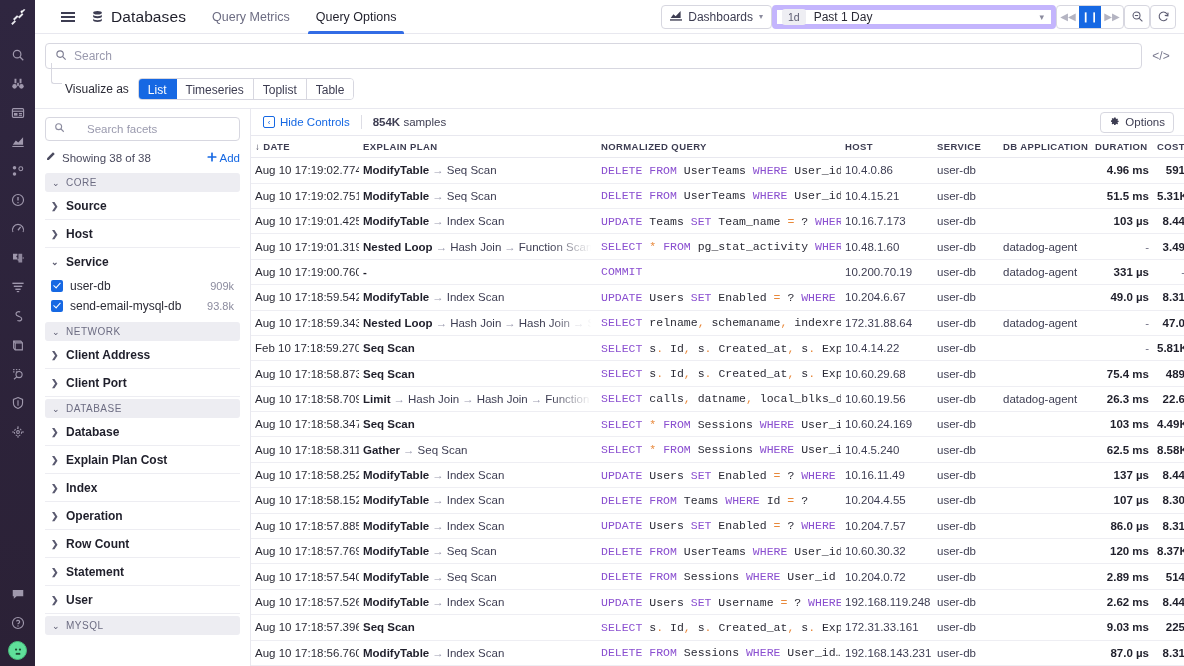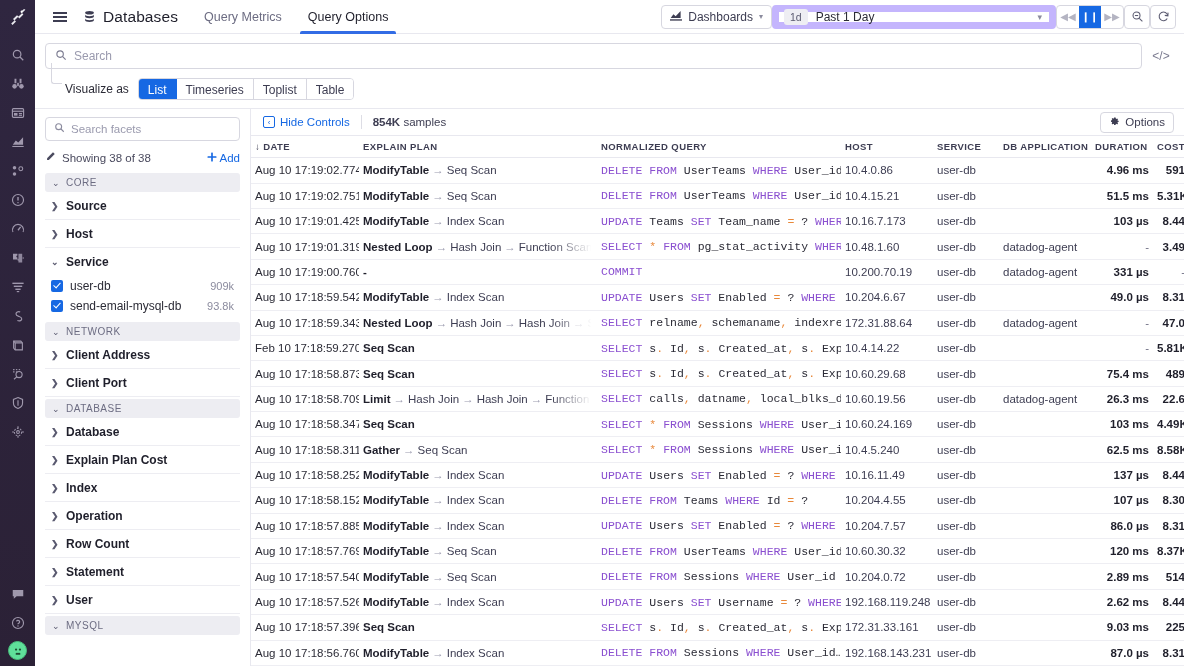--- a/index.html
+++ b/index.html
@@ -37,21 +37,21 @@
   }
 
   
   .main { flex: 1 1 auto; display: flex; flex-direction: column; min-width: 0; }
 
   
   .topnav {
     height: 34px; flex: 0 0 34px;
     display: flex; align-items: center;
     border-bottom: 1px solid #e8e8ef;
-    padding: 0 8px 0 14px;
+    padding: 0 8px 0 22px;
     background: #fff;
   }
   .hamburger { width: 22px; display:flex; align-items:center; justify-content:center; color:#3d3d52; cursor:pointer; }
   .hamburger span { display:block; width:14px; height:2px; background:#3d3d52; box-shadow: 0 4px 0 #3d3d52, 0 -4px 0 #3d3d52; }
   .dbicon { margin: 0 7px 0 12px; display:flex; align-items:center; color:#3d3d52; }
   .app-title { font-size: 15.5px; font-weight: 400; color: #1f1f2b; letter-spacing:.1px; }
   .navtabs { display: flex; align-items: center; height: 34px; margin-left: 24px; gap: 22px; }
   .navtab {
     font-size: 12.5px; color: #6c6c82; height: 34px; display:flex; align-items:center;
     cursor: pointer; position: relative; padding: 0 2px;
@@ -59,21 +59,21 @@
   .navtab.active { color: #1f1f2b; font-weight: 500; }
   .navtab.active::after {
     content:""; position:absolute; left:-6px; right:-6px; bottom:0; height:3px; background:#326ce5; border-radius:2px 2px 0 0;
   }
   .nav-right { margin-left: auto; display: flex; align-items: center; gap: 0; }
   .pillbtn {
     height: 24px; border: 1px solid #d7d7e0; border-radius: 4px; background: #fff;
     display: flex; align-items: center; gap: 6px; padding: 0 8px; font-size: 12px; color: #3d3d52; cursor: pointer;
   }
   .timepicker {
-    height: 24px; width: 284px; border: 7px solid #c4b5fd; border-radius: 4px; background:#fff;
+    height: 24px; width: 284px; border: 5px solid #c4b5fd; border-radius: 4px; background:#fff;
     display:flex; align-items:center; padding: 0 7px 0 5px; cursor: pointer;
   }
   .tp-chip { background:#eeeef3; color:#5a5a70; border-radius:3px; font-size:10.5px; padding:2px 6px; margin-right:8px; }
   .tp-label { font-size: 12px; color:#2b2b36; }
   .tp-caret { margin-left:auto; color:#8b8b9e; font-size:9px; }
   .tgroup { display:flex; align-items:center; border:1px solid #d7d7e0; border-radius:4px; overflow:hidden; height:24px; }
   .tbtn { width:22px; height:22px; display:flex; align-items:center; justify-content:center; color:#b4b4c2; cursor:pointer; font-size:10px; }
   .tbtn.on { background:#1668e3; color:#fff; }
   .iconbtn {
     width:26px; height:24px; border:1px solid #d7d7e0; border-radius:4px; background:#fff;
@@ -111,21 +111,21 @@
   .segbtn.active { background:#1668e3; color:#fff; font-weight:500; border-right-color:#1668e3; }
 
   
   .content { flex:1 1 auto; display:flex; min-height:0; border-top:1px solid #e8e8ef; }
 
   
   .facets {
     width: 216px; flex:0 0 216px; border-right:1px solid #e8e8ef; padding: 8px 10px 0 10px; overflow:hidden;
   }
   .facet-search {
-    height:24px; border:1px solid #d7d7e0; border-radius:4px; display:flex; align-items:center; gap:6px; padding:0 8px;
+    height:24px; border:1px solid #d7d7e0; border-radius:4px; display:flex; align-items:center; gap:22px; padding:0 8px;
   }
   .facet-search input { border:none; outline:none; font-size:11.5px; font-family:inherit; background:transparent; width:100%; color:#2b2b36;}
   .facet-search input::placeholder { color:#9a9aae; }
   .showing-row { display:flex; align-items:center; height:27px; margin-top:3px; }
   .showing-txt { font-size:11.5px; color:#4a4a5e; margin-left:6px; }
   .add-link { margin-left:auto; color:#1668e3; font-size:11.5px; display:flex; align-items:center; gap:3px; cursor:pointer; font-weight:500;}
   .group-hdr {
     background:#ededf2; border-radius:3px; height:19px; display:flex; align-items:center; gap:6px;
     padding: 0 7px; font-size:10px; color:#6c6c82; letter-spacing:.5px; margin-top:2px; cursor:pointer;
   }

